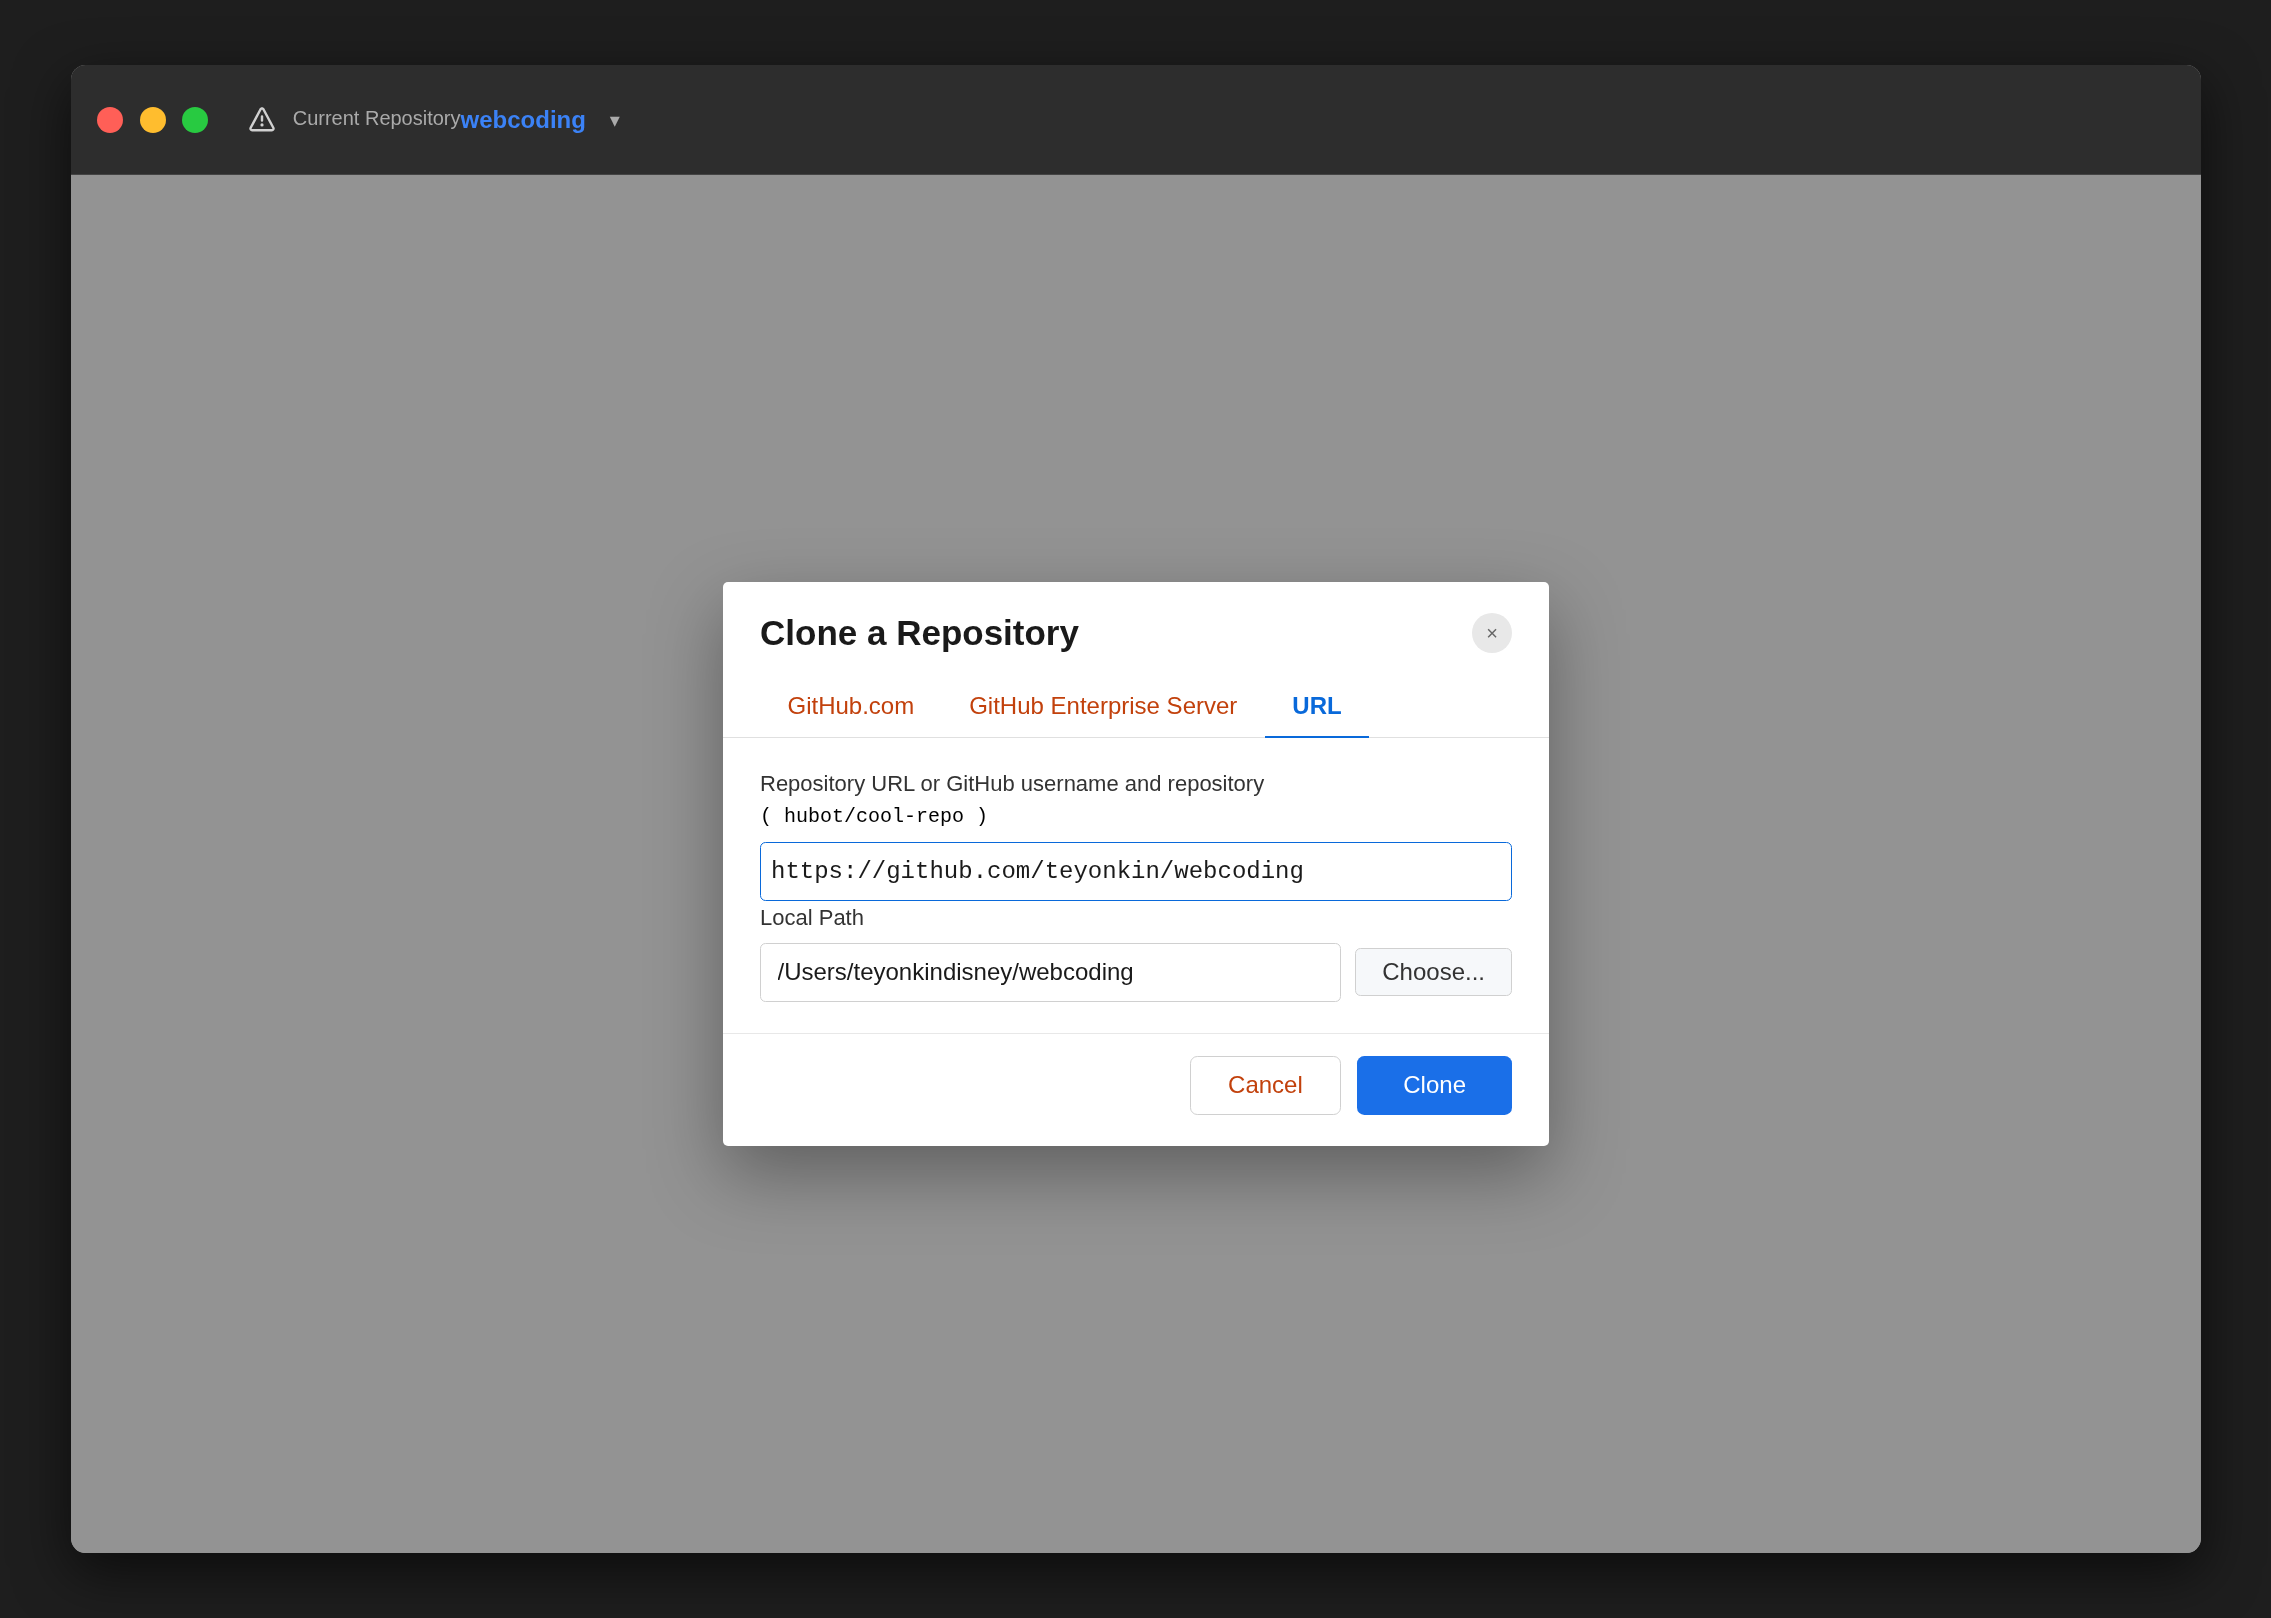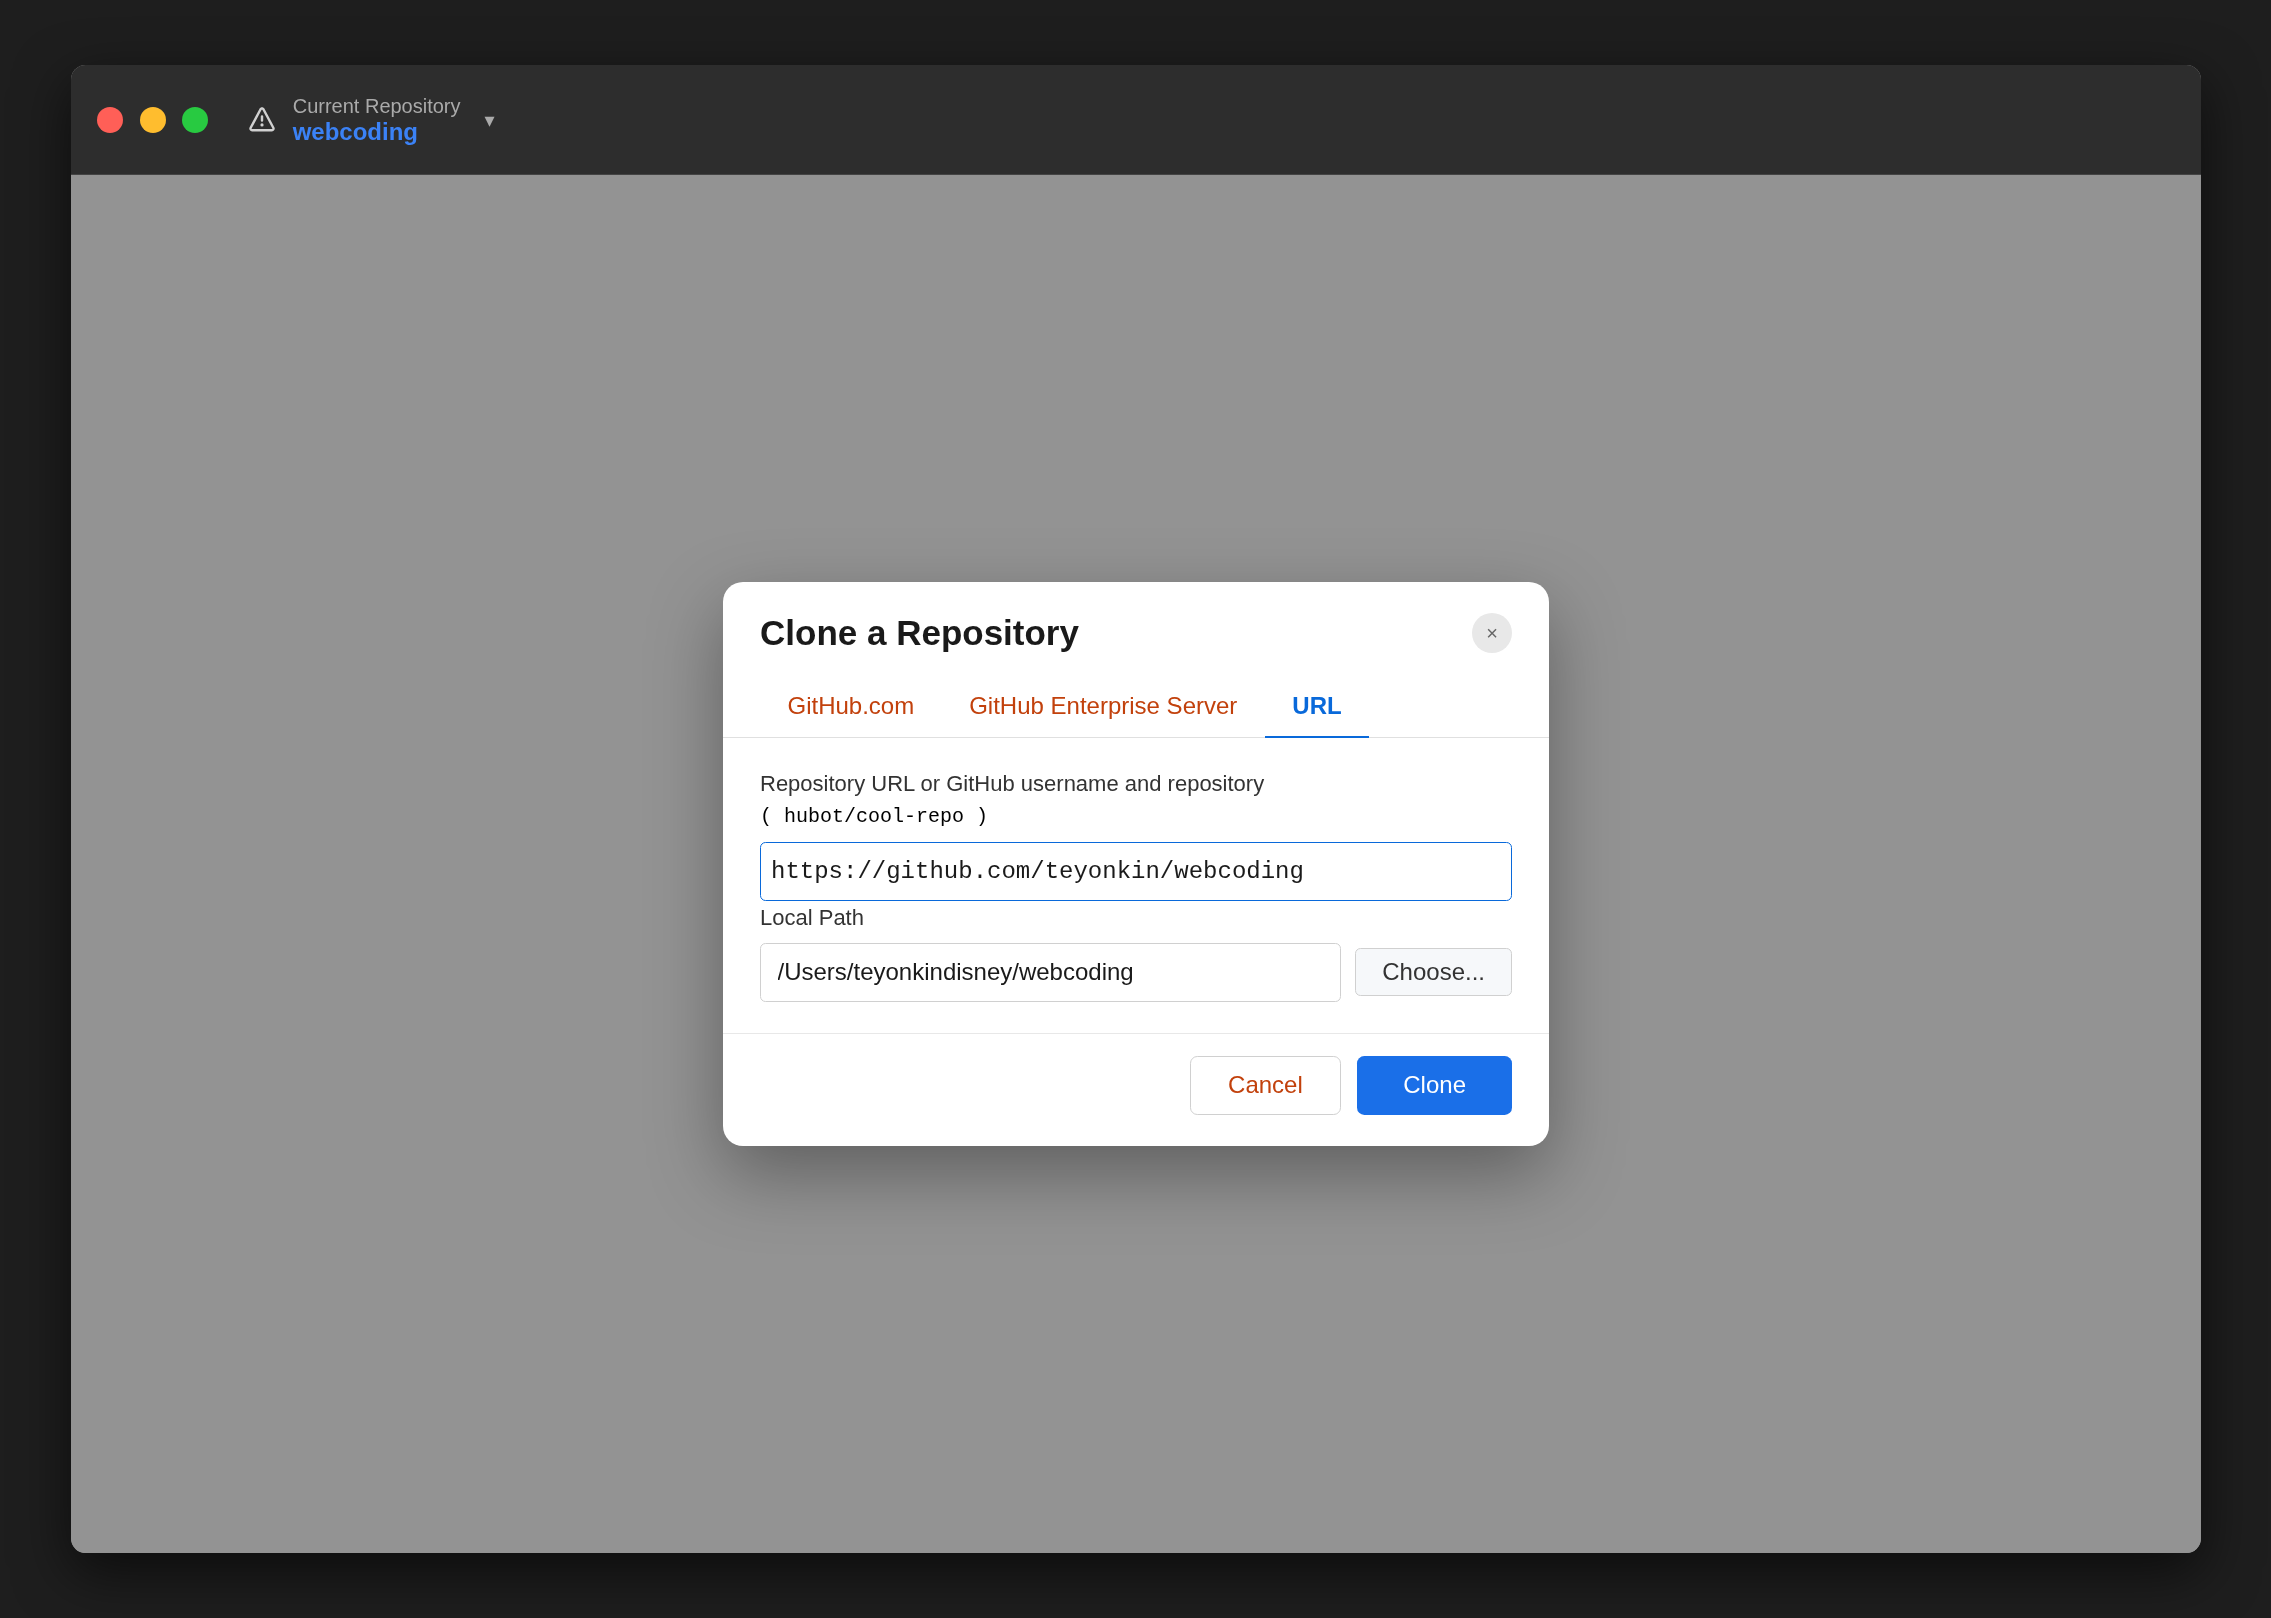--- a/index.html
+++ b/index.html
@@ -78,21 +78,21 @@
     }
 
     .repo-icon svg {
       width: 26px;
       height: 26px;
       fill: #d0d0d0;
     }
 
     .repo-info {
       display: flex;
-      flex-direction: column;
+      flex-direction: row;
     }
 
     .repo-label {
       font-size: 20px;
       color: #aaa;
       line-height: 1.2;
     }
 
     .repo-name {
       font-size: 24px;
@@ -121,21 +121,21 @@
       height: 100%;
       display: flex;
       align-items: center;
       justify-content: center;
     }
 
     
     .dialog {
       width: 826px;
       background: #ffffff;
-      border-radius: 20px;
+      border-radius: 5px;
       box-shadow: 0 27.5px 73px rgba(0,0,0,0.35);
       overflow: hidden;
     }
 
     
     .dialog-header {
       display: flex;
       align-items: center;
       justify-content: space-between;
       padding: 31px 37px 0 37px;

